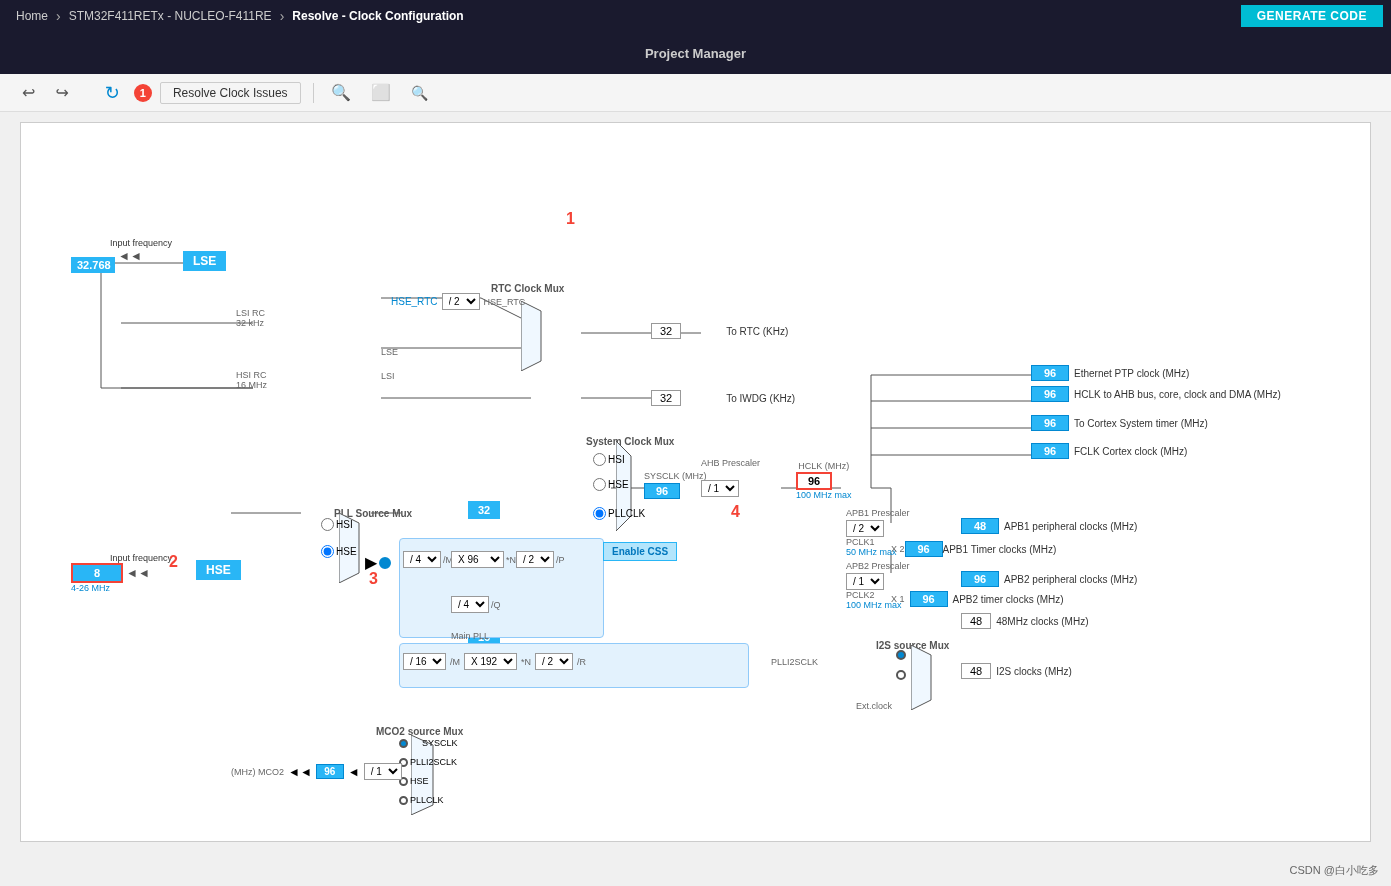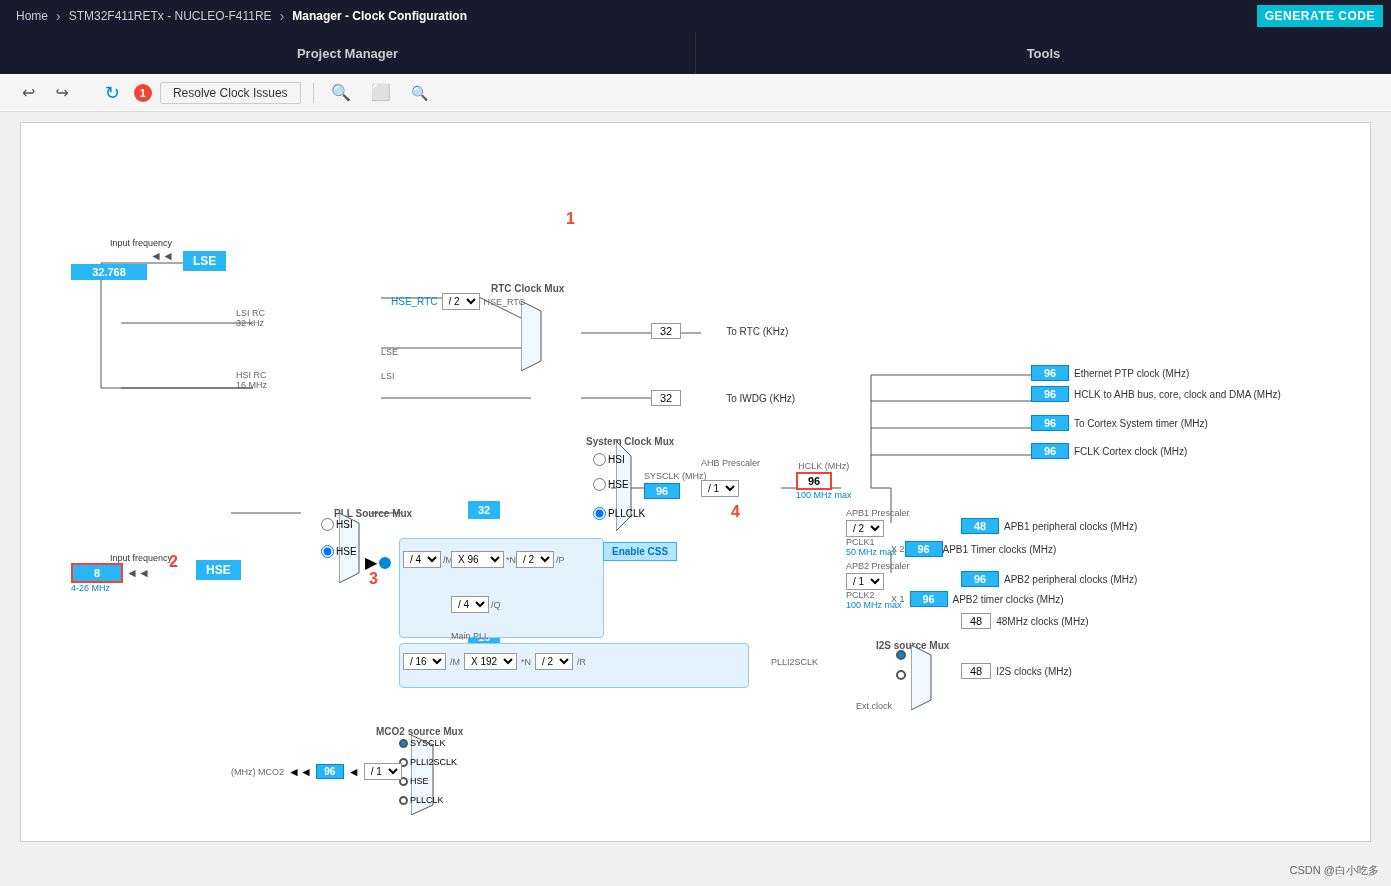--- a/index.html
+++ b/index.html
@@ -3,21 +3,21 @@
   <meta charset="utf-8">
   <style>
     * { box-sizing: border-box; margin: 0; padding: 0; }
     body { font-family: Arial, sans-serif; background: #f0f0f0; width: 1391px; min-height: 886px; overflow-x: hidden; }
 
     
     .top-bar { background: #1a1a2e; display: flex; align-items: center; height: 32px; padding: 0 8px; }
     .breadcrumb-item { color: #ccc; font-size: 12px; padding: 0 8px; display: flex; align-items: center; gap: 4px; }
     .breadcrumb-item.active { color: white; font-weight: bold; }
     .breadcrumb-sep { color: #aaa; font-size: 14px; }
-    .gen-code-btn { margin-left: auto; background: #00bcd4; color: white; border: none; padding: 4px 8px; font-size: 12px; font-weight: bold; cursor: pointer; letter-spacing: 0.5px; text-align: center; }
+    .gen-code-btn { margin-left: auto; background: #00bcd4; color: white; border: none; padding: 4px 16px; font-size: 12px; font-weight: bold; cursor: pointer; letter-spacing: 0.5px; text-align: center; }
 
     
     .nav-tabs { display: flex; background: #1a1a2e; height: 42px; }
     .nav-tab { flex: 1; display: flex; align-items: center; justify-content: center; color: #ccc; font-size: 13px; font-weight: bold; cursor: pointer; border-right: 1px solid #333; }
     .nav-tab.active { background: #0a0a1a; color: #00e5ff; border: 2px solid #f44336; border-bottom: none; }
     .nav-tab:last-child { border-right: none; }
 
     
     .toolbar { display: flex; align-items: center; gap: 8px; padding: 6px 16px; background: #f5f5f5; border-bottom: 1px solid #ddd; height: 38px; }
     .toolbar-btn { background: none; border: none; cursor: pointer; font-size: 16px; color: #555; padding: 2px 6px; }
@@ -71,27 +71,26 @@
     .i2s-bg { position: absolute; background: #e3f2fd; border: 1px solid #90caf9; border-radius: 4px; }
   </style>
 </head>
 <body>
 
 <div class="top-bar">
   <span class="breadcrumb-item">Home</span>
   <span class="breadcrumb-sep">›</span>
   <span class="breadcrumb-item">STM32F411RETx - NUCLEO-F411RE</span>
   <span class="breadcrumb-sep">›</span>
-  <span class="breadcrumb-item active">Manager - Clock Configuration</span>
+  <span class="breadcrumb-item active">Resolve - Clock Configuration</span>
   <button class="gen-code-btn">GENERATE CODE</button>
 </div>
 
 <div class="nav-tabs">
   <div class="nav-tab">Project Manager</div>
-  <div class="nav-tab">Tools</div>
 </div>
 
 <div class="toolbar">
   <button class="toolbar-btn" title="Undo">↩</button>
   <button class="toolbar-btn" title="Redo">↪</button>
   <span style="width:8px"></span>
   <button class="toolbar-btn" title="Refresh" style="color:#0288d1; font-size:18px;">↻</button>
   <span class="counter-badge">1</span>
   <button class="resolve-btn">Resolve Clock Issues</button>
   <span class="toolbar-sep"></span>
@@ -160,21 +159,21 @@
 
   <div style="position:absolute; top:170px; left:370px; display:flex; align-items:center; gap:4px;">
     <span class="lbl-blue" style="font-size:10px;">HSE_RTC</span>
     <select class="sel"><option>/ 2</option><option>/ 3</option><option>/ 4</option></select>
     <span class="lbl-sm" style="font-size:9px;">HSE_RTC</span>
   </div>
 
   <div style="position:absolute; top:115px; left:50px;">
     <div class="lbl" style="font-size:9px;">Input frequency</div>
     <div style="display:flex; align-items:center; gap:3px;">
-      <div class="input-freq-box" style="position:relative; left:0; top:16px; width:76px;">32.768</div>
+      <div class="input-freq-box" style="position:relative; left:0; top:9px; width:44px;text-align:right;">32.768</div>
       <span style="font-size:12px; color:#555;">◄◄</span>
     </div>
     <div class="lbl-sm">KHz</div>
   </div>
 
   <div class="lse-box">LSE</div>
 
   <div style="position:absolute; top:185px; left:215px;">
     <div class="lbl-sm">LSI RC</div>
     <div class="lsi-box">32</div>
@@ -417,21 +416,21 @@
   <div style="position:absolute; top:598px; left:355px;">
     <span class="mux-label">MCO2 source Mux</span>
   </div>
 
   <svg style="position:absolute; top:612px; left:390px;" width="45" height="80">
     <polygon points="0,0 22,10 22,70 0,80" fill="#f0f8ff" stroke="#555" stroke-width="1"></polygon>
   </svg>
 
   <div style="position:absolute; top:615px; left:378px;">
     <div style="display:flex; flex-direction:column; gap:9px;">
-      <label style="font-size:9px; display:flex; align-items:center; gap:2px;">
+      <label style="font-size:9px; display:flex; align-items:center; gap:14px;">
           <span style="width:9px;height:9px;border-radius:50%;border:2px solid #555;display:inline-block;background:#0288d1;"></span> 
           <span>SYSCLK</span>
         </label>
       <label style="font-size:9px; display:flex; align-items:center; gap:2px;">
           <span style="width:9px;height:9px;border-radius:50%;border:2px solid #555;display:inline-block;"></span> 
           <span>PLLI2SCLK</span>
         </label>
       <label style="font-size:9px; display:flex; align-items:center; gap:2px;">
           <span style="width:9px;height:9px;border-radius:50%;border:2px solid #555;display:inline-block;"></span> 
           <span>HSE</span>

